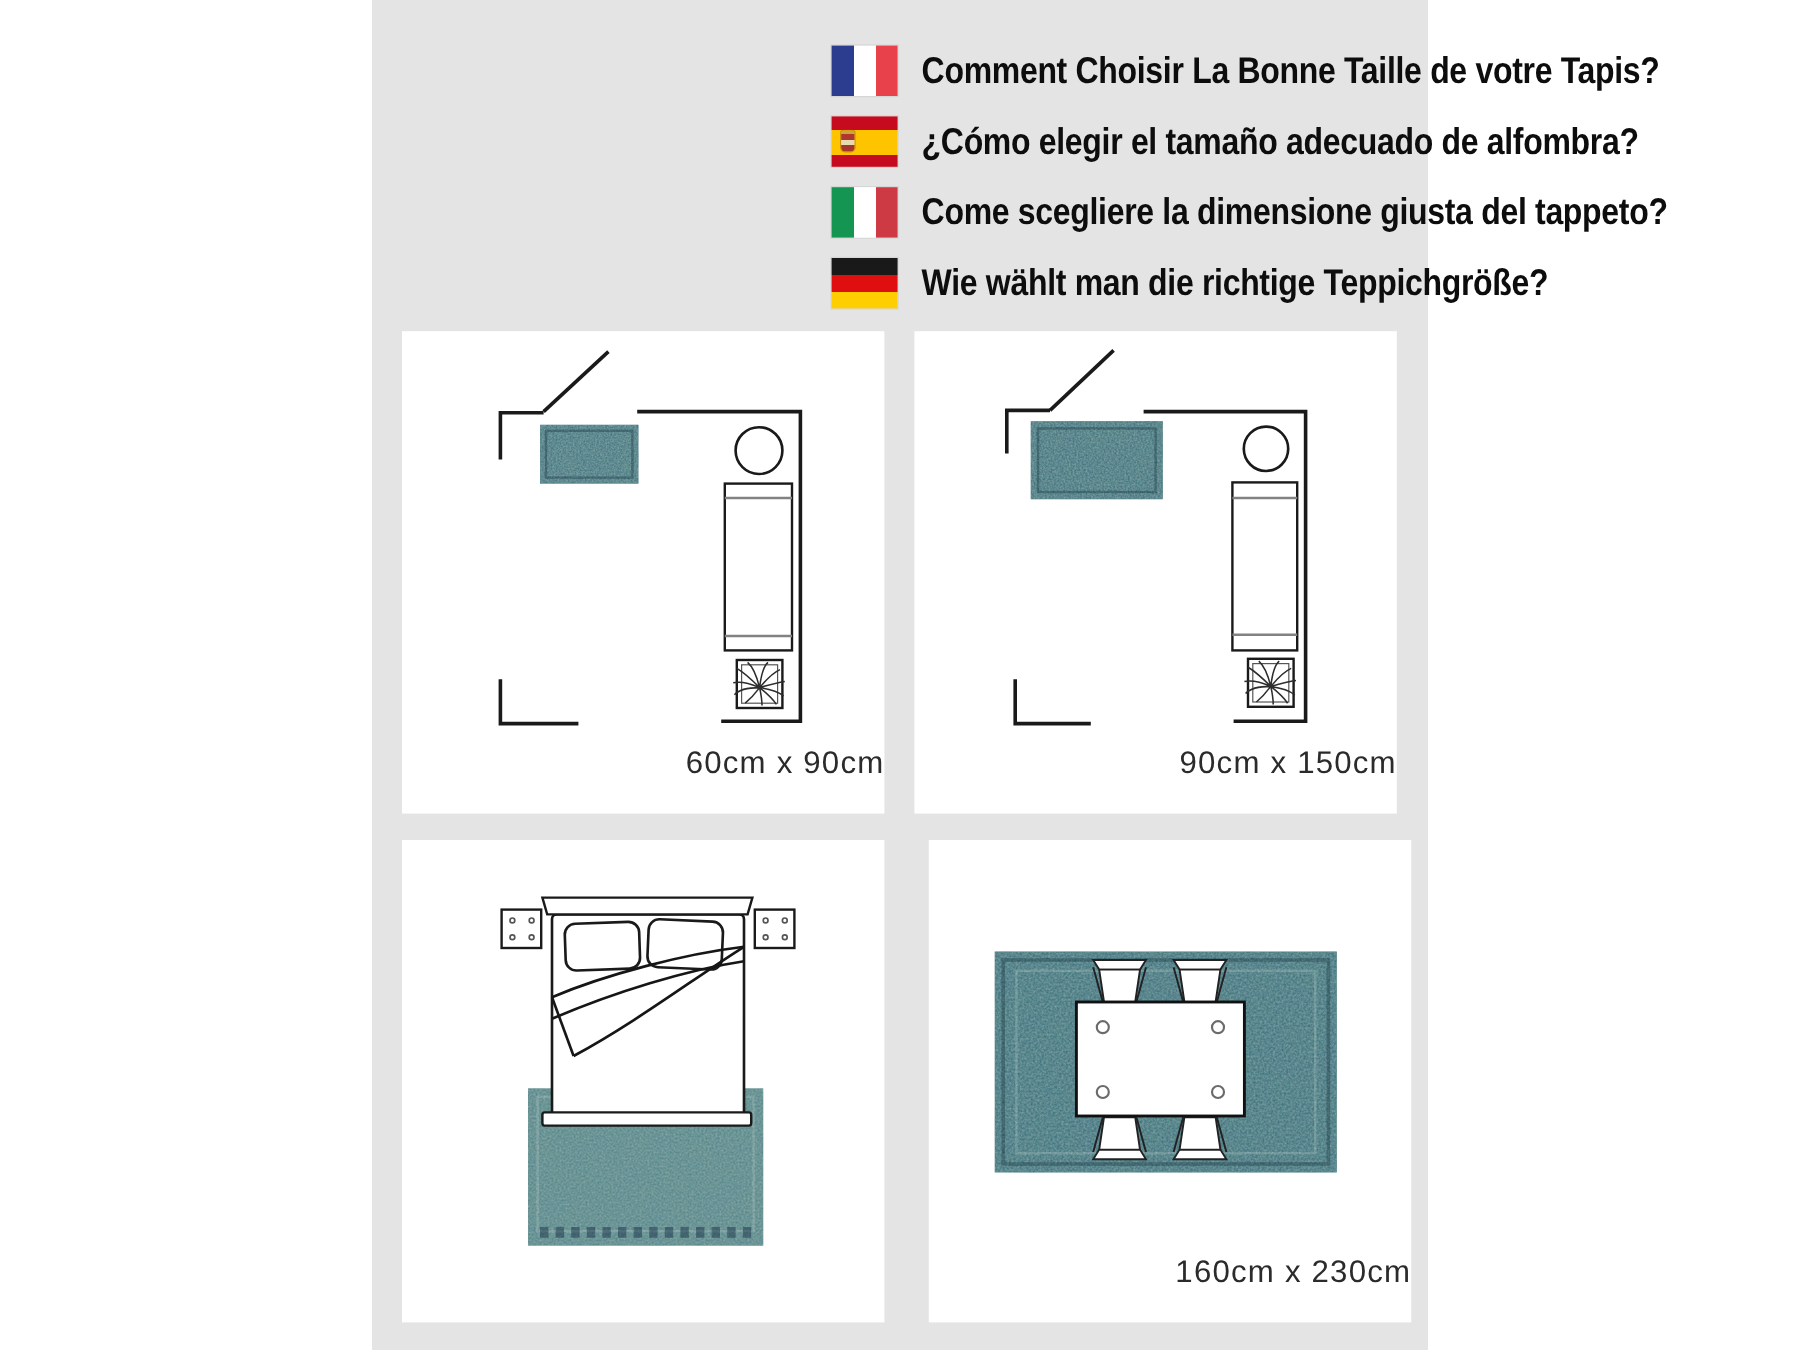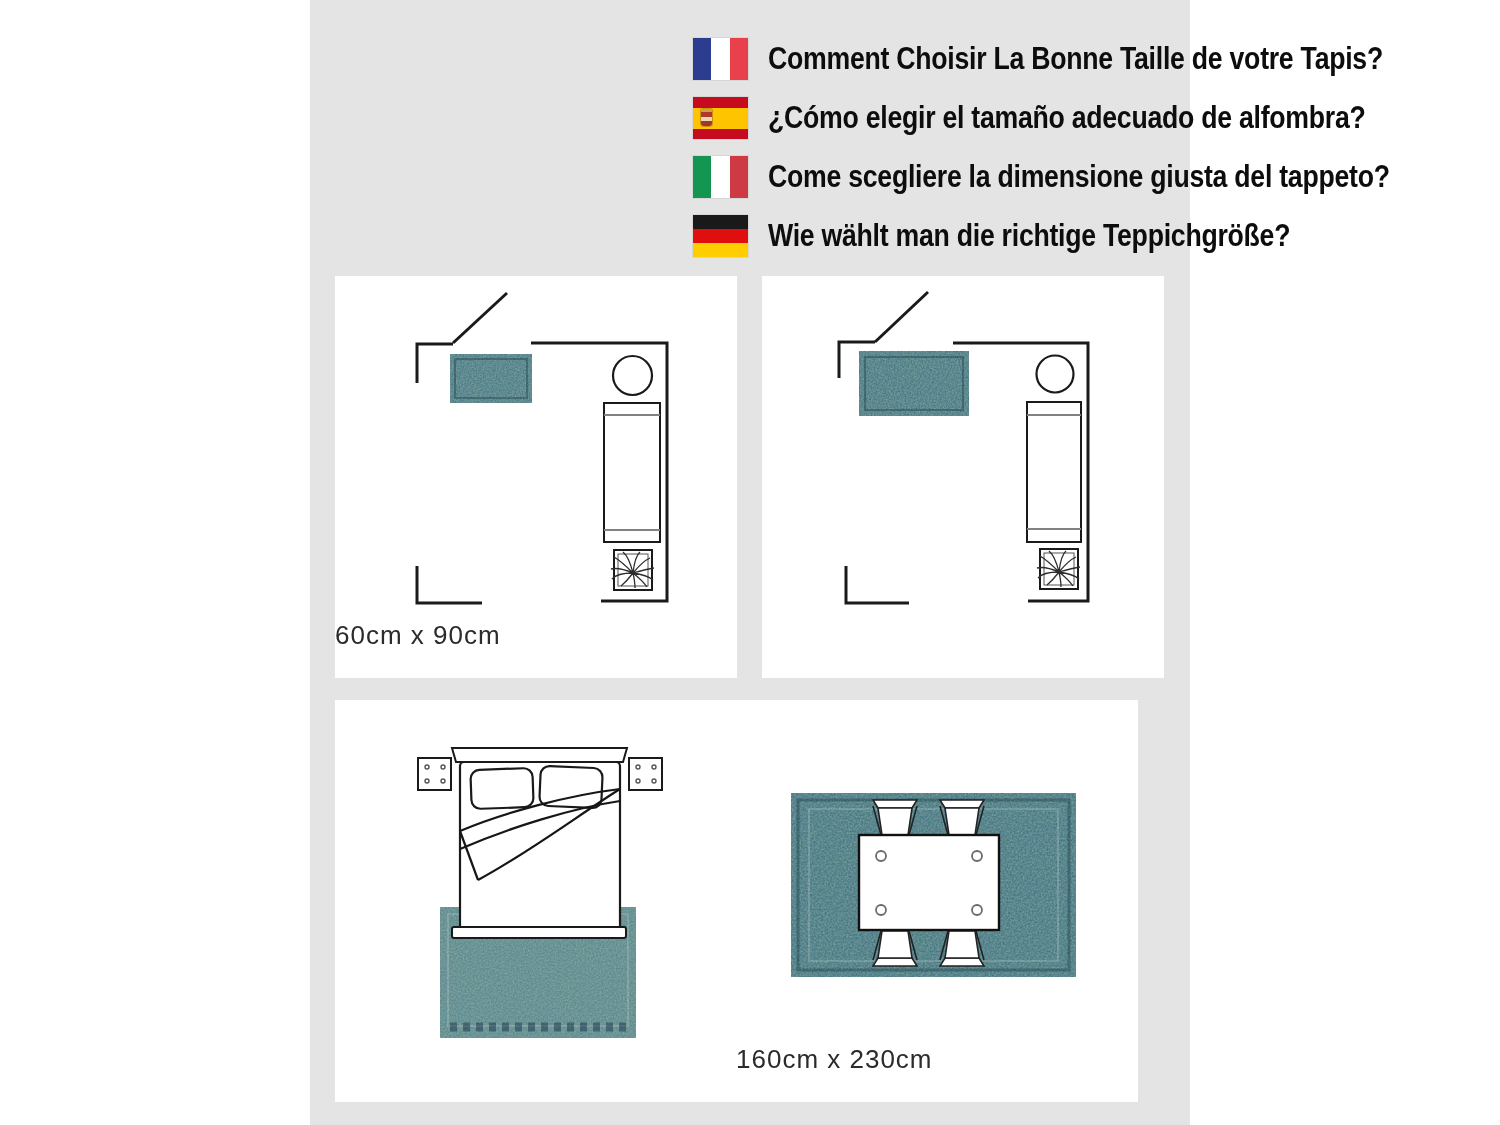--- a/index.html
+++ b/index.html
@@ -17,26 +17,26 @@
   .emblem{position:absolute;left:8px;top:12px;width:11px;height:17px;border-radius:2px 2px 3px 3px;
           background:linear-gradient(#caa53f 0 3px,#b0372e 3px 8px,#e8d8b0 8px 12px,#a3352c 12px 100%);
           box-shadow:0 0 0 1px rgba(140,80,30,0.45);}
   .headline{position:absolute;left:458px;width:740px;line-height:38px;
             font-weight:700;font-size:31px;color:#0d0d0d;white-space:nowrap;
             transform:scaleX(0.86);transform-origin:0 50%;letter-spacing:-0.3px;}
 
   
   .panel{position:absolute;width:402px;height:402px;background:#ffffff;}
   .panel svg{position:absolute;left:0;top:0;}
-  .size-label{position:absolute;left:0;top:344px;width:100%;text-align:left;
+  .size-label{position:absolute;left:0;top:344px;width:100%;text-align:right;
               font-size:26px;letter-spacing:1px;color:#2b2b2b;font-weight:400;}
   #panel-1{left:335px;top:276px;}
   #panel-2{left:762px;top:276px;}
   #panel-3{left:335px;top:700px;}
-  #panel-4{left:736px;top:700px;}
+  #panel-4{left:774px;top:700px;}
 </style>
 </head>
 <body>
 
 <div class="gray-band">
 
   <div class="hrow">
     <span class="flag flag-fr" style="top:38px"></span>
     <div class="headline" style="top:40px">Comment Choisir La Bonne Taille de votre Tapis?</div>
   </div>
@@ -126,20 +126,21 @@
     <g>
       <rect x="265" y="126" width="54" height="140" fill="#ffffff" stroke="#1a1a1a" stroke-width="2"></rect>
       <path d="M265,139 H319 M265,253 H319" stroke="#828282" stroke-width="2" fill="none"></path>
     </g>
     <g transform="translate(297,294)">
       <rect x="-19" y="-21" width="38" height="40" fill="#ffffff" stroke="#1a1a1a" stroke-width="2"></rect>
       <rect x="-15" y="-17" width="30" height="32" fill="none" stroke="#555" stroke-width="1"></rect>
       <path fill="none" stroke="#2d2d2d" stroke-width="1.3" d="M0,2 Q-14,-4 -22,-2 M0,2 Q-16,2 -21,8 M0,2 Q-12,-10 -19,-14 M0,2 Q-4,-14 -10,-19 M0,2 Q2,-15 7,-19 M0,2 Q10,-10 17,-13 M0,2 Q14,-2 21,-3 M0,2 Q14,4 20,9 M0,2 Q10,10 14,16 M0,2 Q2,11 2,17 M0,2 Q-6,10 -12,15"></path>
     </g>
   </svg>
+  <div class="size-label">90cm x 150cm</div>
 </div>
 
 <div class="panel" id="panel-3">
   <svg width="402" height="402" viewBox="0 0 402 402">
     <defs>
       <filter id="f3b" x="-10%" y="-10%" width="120%" height="120%">
         <feTurbulence type="fractalNoise" baseFrequency="0.045" numOctaves="3" seed="31"></feTurbulence>
         <feColorMatrix type="matrix" values="0 0 0 0 0.06  0 0 0 0 0.20  0 0 0 0 0.26  0 0 0 0.55 0"></feColorMatrix>
         <feComposite operator="in" in2="SourceGraphic"></feComposite>
       </filter>

